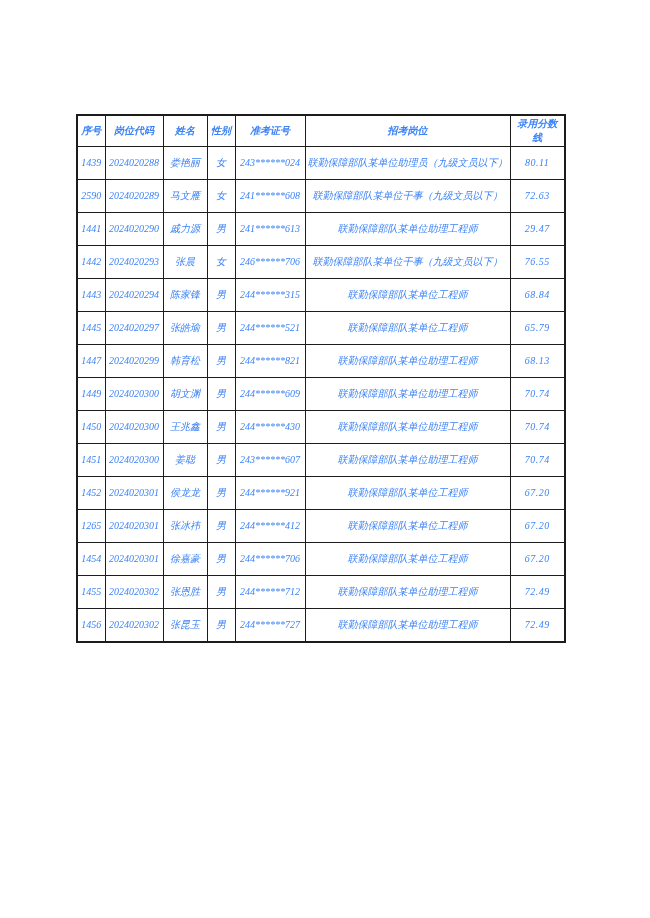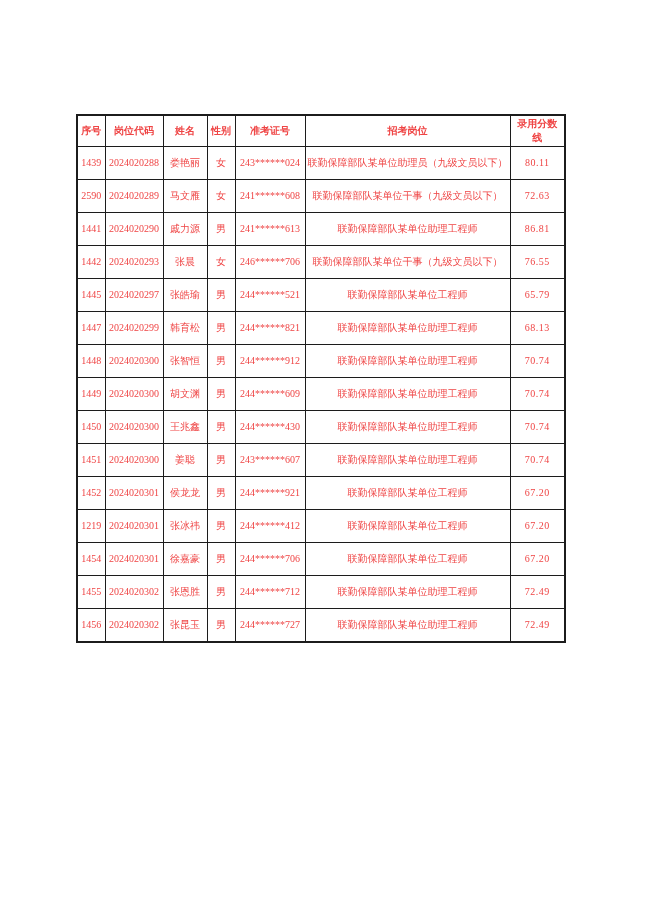--- a/index.html
+++ b/index.html
@@ -7,21 +7,22 @@
     padding: 0;
     background: #ffffff;
   }
   .sheet {
     position: relative;
     width: 632px;
     height: 918px;
     background: #ffffff;
     overflow: hidden;
     font-family: "Liberation Serif", "DejaVu Serif", serif;
-    color: #ef4444;
+    color: #3b82f6;
+    font-style: italic;
   }
   table.score-table {
     position: absolute;
     left: 76px;
     top: 114px;
     width: 488px;
     table-layout: fixed;
     border-collapse: collapse;
     border: 2px solid #1c1c1c;
   }
@@ -104,33 +105,42 @@
     <td class="c-score">72.63</td>
   </tr>
 
   <tr>
     <td class="c-index">1441</td>
     <td class="c-code">2024020290</td>
     <td class="c-name">戚力源</td>
     <td class="c-gender">男</td>
     <td class="c-ticket">241******613</td>
     <td class="c-position">联勤保障部队某单位助理工程师</td>
-    <td class="c-score">86.81</td>
+    <td class="c-score">29.47</td>
   </tr>
 
   <tr>
     <td class="c-index">1442</td>
     <td class="c-code">2024020293</td>
     <td class="c-name">张晨</td>
     <td class="c-gender">女</td>
     <td class="c-ticket">246******706</td>
     <td class="c-position">联勤保障部队某单位干事（九级文员以下）</td>
     <td class="c-score">76.55</td>
   </tr>
 
+  <tr>
+    <td class="c-index">1443</td>
+    <td class="c-code">2024020294</td>
+    <td class="c-name">陈家锋</td>
+    <td class="c-gender">男</td>
+    <td class="c-ticket">244******315</td>
+    <td class="c-position">联勤保障部队某单位工程师</td>
+    <td class="c-score">68.84</td>
+  </tr>
 
 
   <tr>
     <td class="c-index">1445</td>
     <td class="c-code">2024020297</td>
     <td class="c-name">张皓瑜</td>
     <td class="c-gender">男</td>
     <td class="c-ticket">244******521</td>
     <td class="c-position">联勤保障部队某单位工程师</td>
     <td class="c-score">65.79</td>
@@ -140,29 +150,20 @@
   <tr>
     <td class="c-index">1447</td>
     <td class="c-code">2024020299</td>
     <td class="c-name">韩育松</td>
     <td class="c-gender">男</td>
     <td class="c-ticket">244******821</td>
     <td class="c-position">联勤保障部队某单位助理工程师</td>
     <td class="c-score">68.13</td>
   </tr>
 
-  <tr>
-    <td class="c-index">1448</td>
-    <td class="c-code">2024020300</td>
-    <td class="c-name">张智恒</td>
-    <td class="c-gender">男</td>
-    <td class="c-ticket">244******912</td>
-    <td class="c-position">联勤保障部队某单位助理工程师</td>
-    <td class="c-score">70.74</td>
-  </tr>
 
   <tr>
     <td class="c-index">1449</td>
     <td class="c-code">2024020300</td>
     <td class="c-name">胡文渊</td>
     <td class="c-gender">男</td>
     <td class="c-ticket">244******609</td>
     <td class="c-position">联勤保障部队某单位助理工程师</td>
     <td class="c-score">70.74</td>
   </tr>
@@ -191,21 +192,21 @@
     <td class="c-index">1452</td>
     <td class="c-code">2024020301</td>
     <td class="c-name">侯龙龙</td>
     <td class="c-gender">男</td>
     <td class="c-ticket">244******921</td>
     <td class="c-position">联勤保障部队某单位工程师</td>
     <td class="c-score">67.20</td>
   </tr>
 
   <tr>
-    <td class="c-index">1219</td>
+    <td class="c-index">1265</td>
     <td class="c-code">2024020301</td>
     <td class="c-name">张冰祎</td>
     <td class="c-gender">男</td>
     <td class="c-ticket">244******412</td>
     <td class="c-position">联勤保障部队某单位工程师</td>
     <td class="c-score">67.20</td>
   </tr>
 
   <tr>
     <td class="c-index">1454</td>

